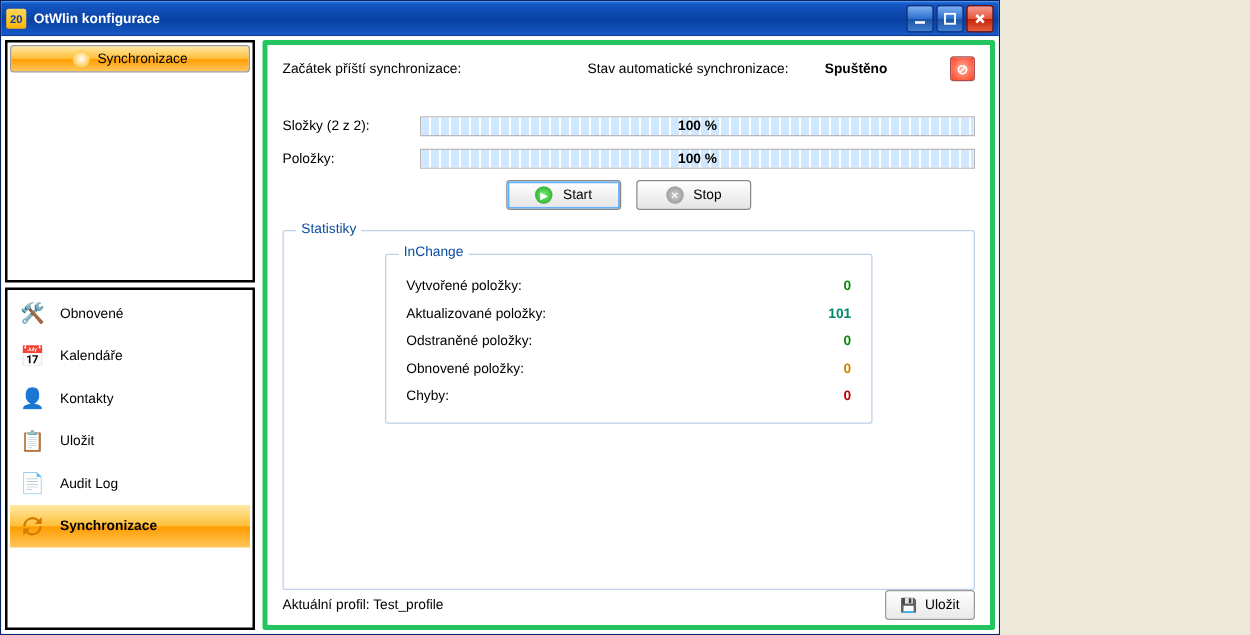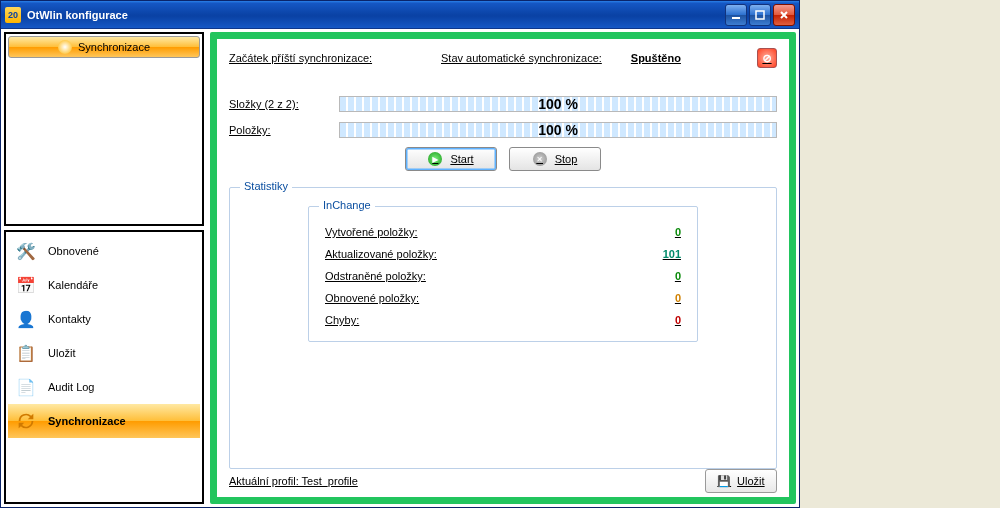--- a/index.html
+++ b/index.html
@@ -24,32 +24,32 @@
   .panel.top { flex: 0 0 194px; }
   .panel.bottom { flex: 1; }
   .tab-btn {
     height: 22px; border: 1px solid #9a9a9a; border-radius: 3px; display: flex; align-items: center; justify-content: center;
     background: linear-gradient(to bottom,#ffe9a3,#ffbe38 50%,#ff9c00 51%,#ffc65a);
     font-weight: normal;
   }
   .nav-item { height: 34px; display: flex; align-items: center; padding: 0 6px; gap: 10px; cursor: default; }
   .nav-item.active { background: linear-gradient(to bottom,#ffe9a3,#ffbe38 50%,#ff9c00 51%,#ffc65a); font-weight: bold; }
   .nav-icon { width: 24px; height: 24px; display:flex; align-items:center; justify-content:center; font-size:16px;}
-  .main { flex: 1; border: 7px solid #22c55e; border-radius: 2px; background: #fff; display:flex; flex-direction:column; padding: 8px 12px 4px; position:relative;text-decoration:underline;}
+  .main { flex: 1; border: 4px solid #22c55e; border-radius: 2px; background: #fff; display:flex; flex-direction:column; padding: 8px 12px 4px; position:relative;}
   .row { display: flex; align-items: center; gap: 10px; min-height: 22px;}
   .lbl { color:#000; }
   .timestamp-box {
     width: 220px; height: 20px; padding: 0 6px; color: #888;
     background: repeating-linear-gradient(45deg,#e8e4cb 0,#e8e4cb 2px,#f0edd8 2px,#f0edd8 4px);
     border:1px solid #cfcba8; display:flex; align-items:center;
   }
   .icon-btn { width:20px; height:20px; border:1px solid #a85050; background: radial-gradient(#ffb0a0,#ff4020); border-radius:3px; display:flex; align-items:center; justify-content:center; color:#fff; font-size:11px; font-weight:bold;}
   .progress { flex:1; height:16px; border:1px solid #b9b9b9; background:#fff; position:relative; overflow:hidden;}
   .progress-fill { position:absolute; left:0; top:0; bottom:0; width:100%; background: repeating-linear-gradient(90deg,#cfe8ff 0,#cfe8ff 6px,#fff 6px,#fff 8px);}
-  .progress-text { position:absolute; left:0; right:0; top:0; bottom:0; display:flex; align-items:center; justify-content:center; font-weight:bold; font-size:14px;}
+  .progress-text { position:absolute; left:0; right:0; top:0; bottom:0; display:flex; align-items:center; justify-content:center; font-weight:bold; font-size:11px;}
   .btn { height:24px; min-width:92px; border:1px solid #8a8a8a; border-radius:3px; background: linear-gradient(#fff,#e4e4e4); display:flex; align-items:center; justify-content:center; gap:8px; cursor:default;}
   .btn.highlight { box-shadow: 0 0 0 1.5px #5fb2ff inset;}
   .btn-icon-play { width:14px;height:14px;border-radius:50%; background: radial-gradient(#7af07a,#1a9a1a); display:flex;align-items:center;justify-content:center; color:#fff; font-size:8px;}
   .btn-icon-stop { width:14px;height:14px;border-radius:50%; background: radial-gradient(#d0d0d0,#8a8a8a); display:flex;align-items:center;justify-content:center; color:#fff; font-size:8px;}
   .fieldset { border:1px solid #bcd0e8; border-radius:2px; margin-top:16px; padding:10px 14px 14px; position:relative;}
   .fieldset > .legend { position:absolute; top:-8px; left:10px; background:#fff; padding:0 4px; color:#0b4fa0;}
   .stats-inner { width: 390px; margin: 8px auto 0; border:1px solid #bcd0e8; border-radius:2px; padding:14px 16px 10px; position:relative;}
   .stats-inner > .legend { position:absolute; top:-8px; left:10px; background:#fff; padding:0 4px; color:#0b4fa0;}
   .stat-row { display:flex; justify-content:space-between; height:22px; align-items:center;}
   .stat-val { font-weight:bold; width:50px; text-align:right;}
@@ -121,21 +121,21 @@
               </svg>
           </span>
           <span>Synchronizace</span>
         </div>
       </div>
     </div>
 
     <div class="main">
       <div class="row">
         <span class="lbl" style="width:170px">Začátek příští synchronizace:</span>
-        <span class="lbl" style="margin-left:32px">Stav automatické synchronizace:</span>
+        <span class="lbl" style="margin-left:64px">Stav automatické synchronizace:</span>
         <span style="font-weight:bold;margin-left:19px">Spuštěno</span>
         <div style="margin-left:auto" class="icon-btn">
           <span>⊘</span>
         </div>
       </div>
 
       <div style="height:24px"></div>
 
       <div class="row">
         <span class="lbl" style="width:100px">Složky (2 z 2):</span>

